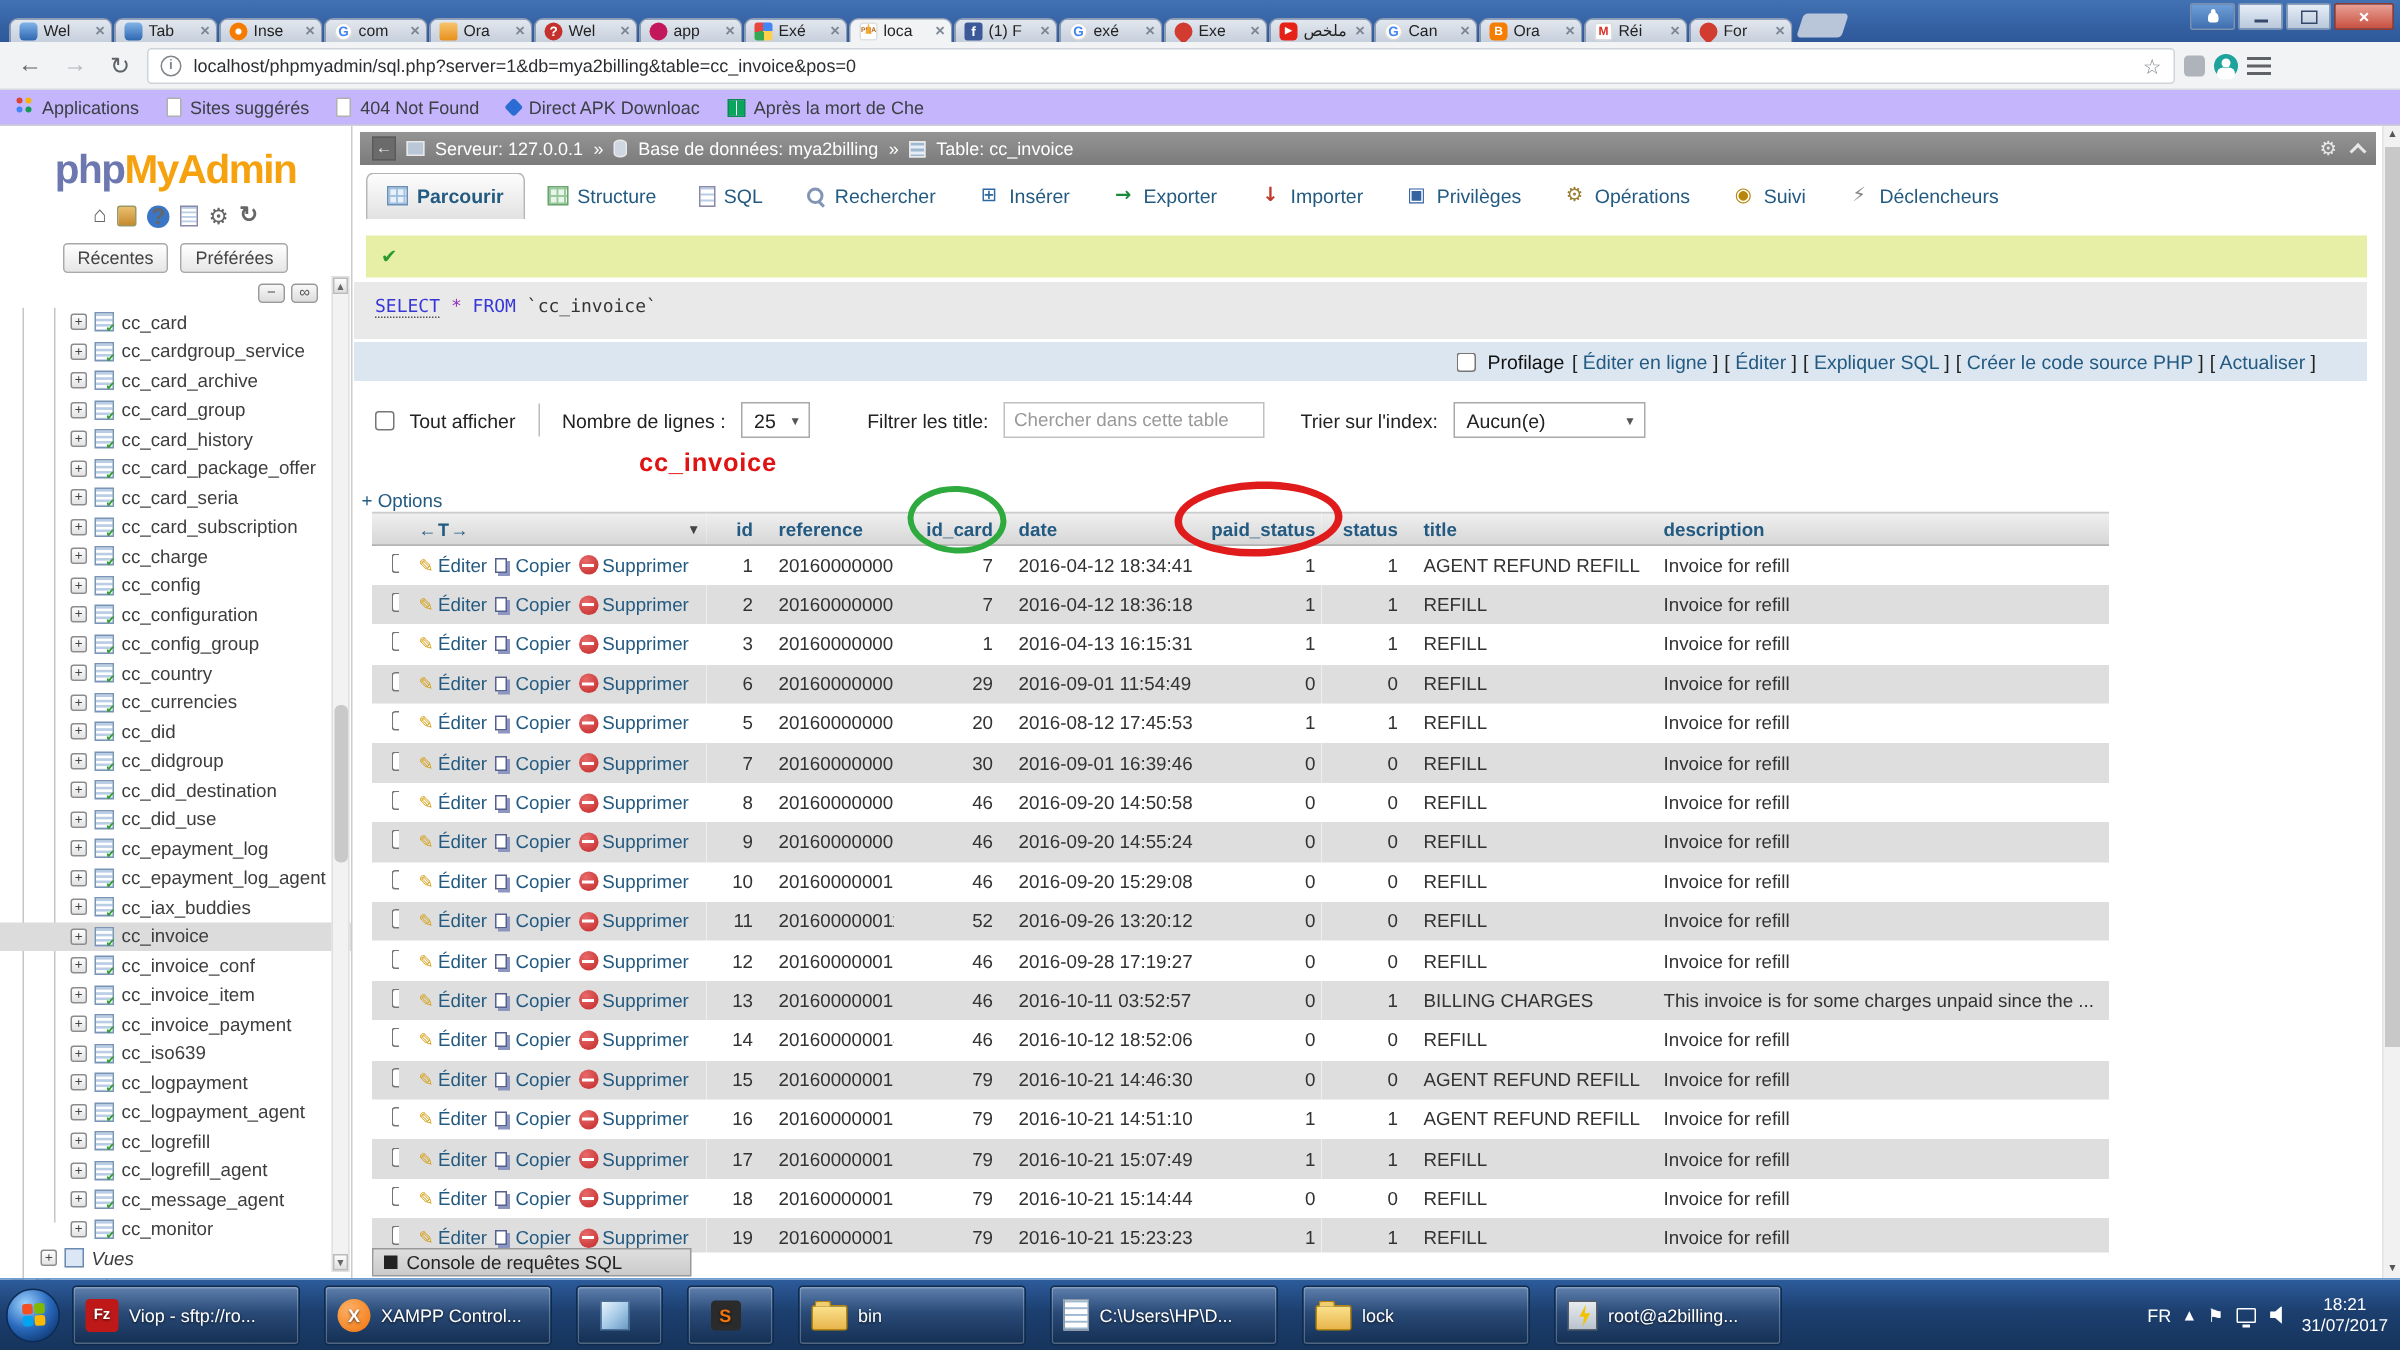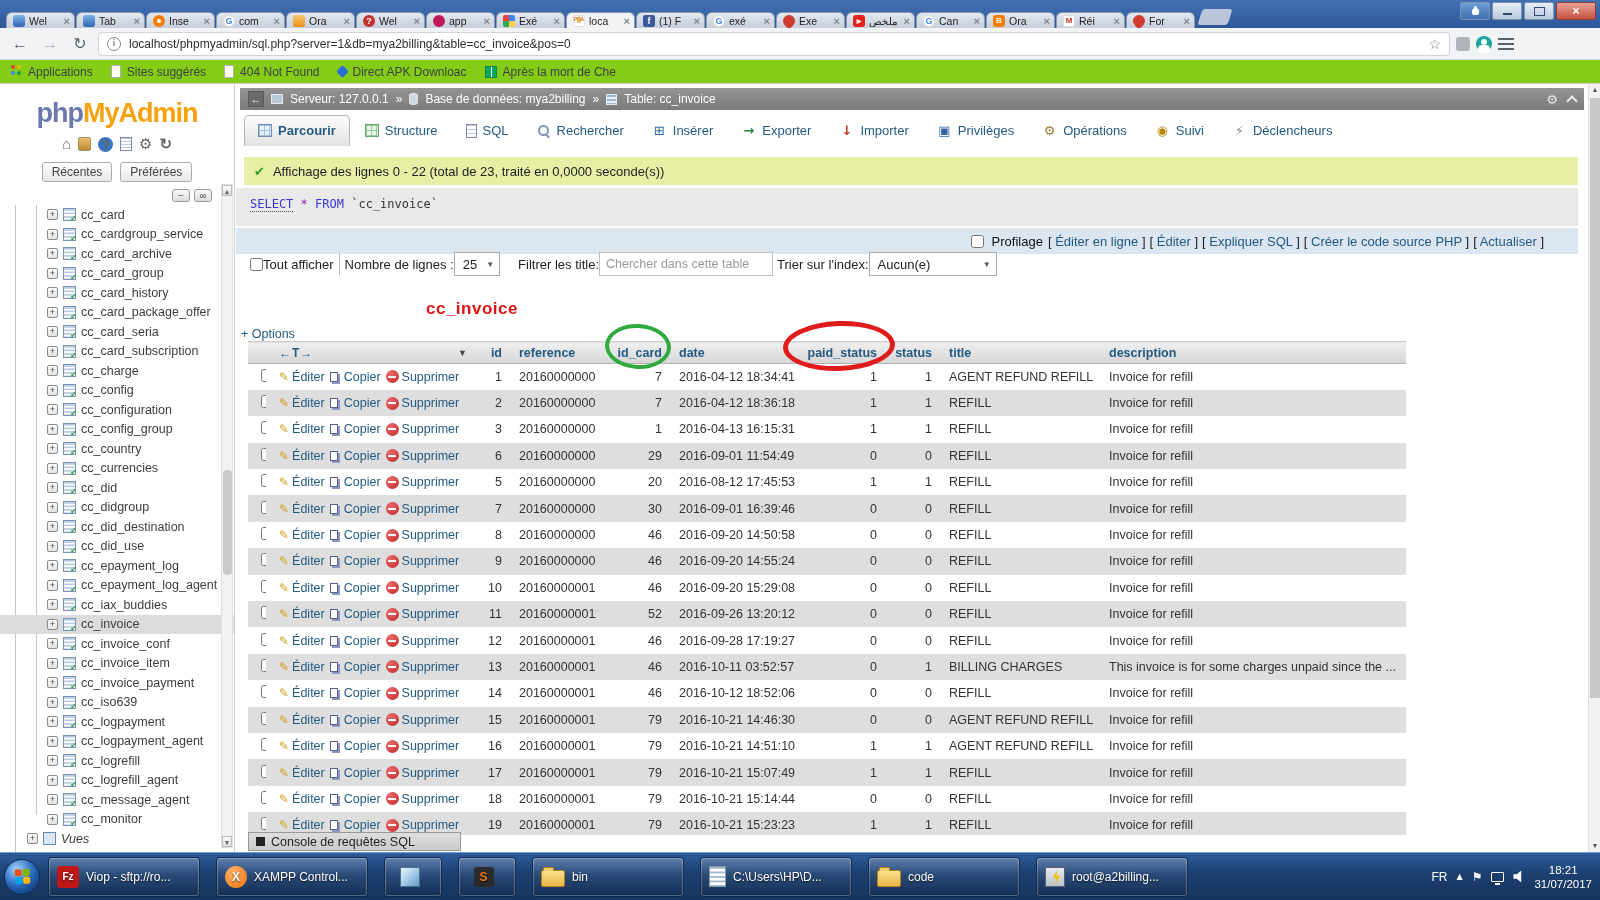--- a/index.html
+++ b/index.html
@@ -44,21 +44,21 @@
 .info-ic{width:14px;height:14px;border:1.5px solid #80868b;border-radius:50%;color:#80868b;font-size:9px;font-weight:bold;text-align:center;line-height:11px;flex:none}
 .urltext{font-size:12px;color:#2c2e31;white-space:nowrap;overflow:hidden;flex:1}
 .star{font-size:14px;color:#80868b}
 .ext-ic{width:14px;height:14px;background:#aeb4ba;border-radius:3px}
 .profile-ic{width:16px;height:16px;border-radius:50%;background:#1ba39c;position:relative}
 .profile-ic::after{content:"";position:absolute;left:5px;top:3px;width:6px;height:6px;border-radius:50%;background:#fff;box-shadow:-2px 7px 0 1px #fff,2px 7px 0 1px #fff}
 .menu-ic{width:16px;height:12px;border-top:2px solid #5f6368;border-bottom:2px solid #5f6368;position:relative}
 .menu-ic::after{content:"";position:absolute;left:0;top:3px;width:16px;height:2px;background:#5f6368}
 
 
-.bmbar{position:absolute;left:0;top:60px;width:1600px;height:24px;background:#84cc16;border-bottom:1px solid #cfd1d5;display:flex;align-items:center;padding:0 10px;gap:18px}
+.bmbar{position:absolute;left:0;top:60px;width:1600px;height:24px;background:#c4b5fd;border-bottom:1px solid #cfd1d5;display:flex;align-items:center;padding:0 10px;gap:18px}
 .bmitem{display:flex;align-items:center;gap:6px;font-size:12px;color:#3c4043}
 .bm-icon{flex:none}
 .bm-apps{width:4px;height:4px;border-radius:50%;background:#db4437;box-shadow:6px 0 0 #f4b400,0 6px 0 #4285f4,6px 6px 0 #0f9d58;margin:-5px 7px 5px 1px}
 .bm-page{width:10px;height:13px;background:#fff;border:1px solid #b0b0b0;border-radius:1px}
 .bm-diamond{width:9px;height:9px;background:#2b6cd4;transform:rotate(45deg);border-radius:2px}
 .bm-greenflag{width:12px;height:12px;background:linear-gradient(90deg,#0aa55e 45%,#fff 45% 55%,#0aa55e 55%);border:1px solid #0a8a50}
 
 
 .main{position:absolute;left:0;top:84px;width:1600px;height:768px;background:#fff}
 
@@ -121,21 +121,21 @@
 .msgbar{position:absolute;left:8px;right:10px;top:73px;height:28px;background:#e6efa5;display:flex;align-items:center;gap:8px;padding:0 10px;font-size:13px;color:#222}
 .okic{color:#2d9a2d;font-weight:bold;font-family:"DejaVu Sans",sans-serif}
 .sqlbar{position:absolute;left:0;right:10px;top:104px;height:38px;background:#e9e9e9;padding:9px 14px;font-family:"DejaVu Sans Mono",monospace;font-size:12px;color:#333}
 .sql-kw{color:#3737d8}
 .sql-kw.dotted{border-bottom:1px dotted #555}
 .sql-star{color:#8e2bb8}
 .pfbar{position:absolute;left:0;right:10px;top:144px;height:26px;background:#dbe6f1;display:flex;align-items:center;justify-content:flex-end;gap:5px;padding-right:34px;font-size:13px;color:#111}
 .pfbar input{width:13px;height:13px;margin-right:3px}
 .pf-link{color:#235a81}
 .pf-b{color:#222}
-.ctrlrow{position:absolute;left:14px;top:166px;height:28px;display:flex;align-items:center;gap:0;font-size:13px;color:#222}
+.ctrlrow{position:absolute;left:14px;top:182px;height:28px;display:flex;align-items:center;gap:10px;font-size:13px;color:#222}
 .ctrlrow input[type=checkbox]{width:13px;height:13px}
 .vsep{width:1px;height:22px;background:#bbb;margin:0 5px}
 .selbox{height:24px;border:1px solid #a9a9a9;background:#fff;display:flex;align-items:center;gap:9px;padding:0 5px 0 8px;font-size:13px}
 .selbox .caret{font-size:8px;color:#555}
 .filterin{width:174px;height:24px;border:1px solid #c0c0c0;padding:0 6px;font-size:12.5px;font-family:inherit;color:#333}
 .filterin::placeholder{color:#999}
 .optlink{position:absolute;left:5px;top:243px;font-size:12.5px;color:#235a81}
 .anno-name{position:absolute;left:190px;top:215px;font-size:17px;font-weight:bold;color:#e01313;letter-spacing:.5px}
 .gridwrap{position:absolute;left:12px;top:257px;width:1158px;height:494px;overflow:hidden}
 table.grid{border-collapse:collapse;table-layout:fixed;width:1158px;font-size:12.5px}
@@ -602,21 +602,20 @@
   <span class="pt-label">Suivi</span>
 </div>
           <div class="ptab">
   <span class="pt-icon icn-trigger">⚡</span>
   <span class="pt-label">Déclencheurs</span>
 </div>
         </div>
 
       <div class="msgbar">
         <span class="okic">✔</span>
-        <span>Affichage des lignes 0 - 22 (total de 23, traité en 0,0000 seconde(s))</span>
       </div>
 
       <div class="sqlbar">
         <span class="sql-kw dotted">SELECT</span>
         <span class="sql-star">*</span>
         <span class="sql-kw">FROM</span>
         <span>`cc_invoice`</span>
       </div>
 
       <div class="pfbar">
@@ -1227,21 +1226,21 @@
         <div class="tbi">
   <span class="tb-icon tk-folder"></span>
   <span class="tb-label">bin</span>
 </div>
         <div class="tbi">
   <span class="tb-icon tk-notepad"></span>
   <span class="tb-label">C:\Users\HP\D...</span>
 </div>
         <div class="tbi">
   <span class="tb-icon tk-folder"></span>
-  <span class="tb-label">code</span>
+  <span class="tb-label">lock</span>
 </div>
         <div class="tbi">
   <span class="tb-icon tk-putty"></span>
   <span class="tb-label">root@a2billing...</span>
 </div>
       </div>
     <div class="tray">
       <span class="tr-lang">FR</span>
       <span class="tr-arrow">▲</span>
       <span class="tr-flag">⚑</span>

